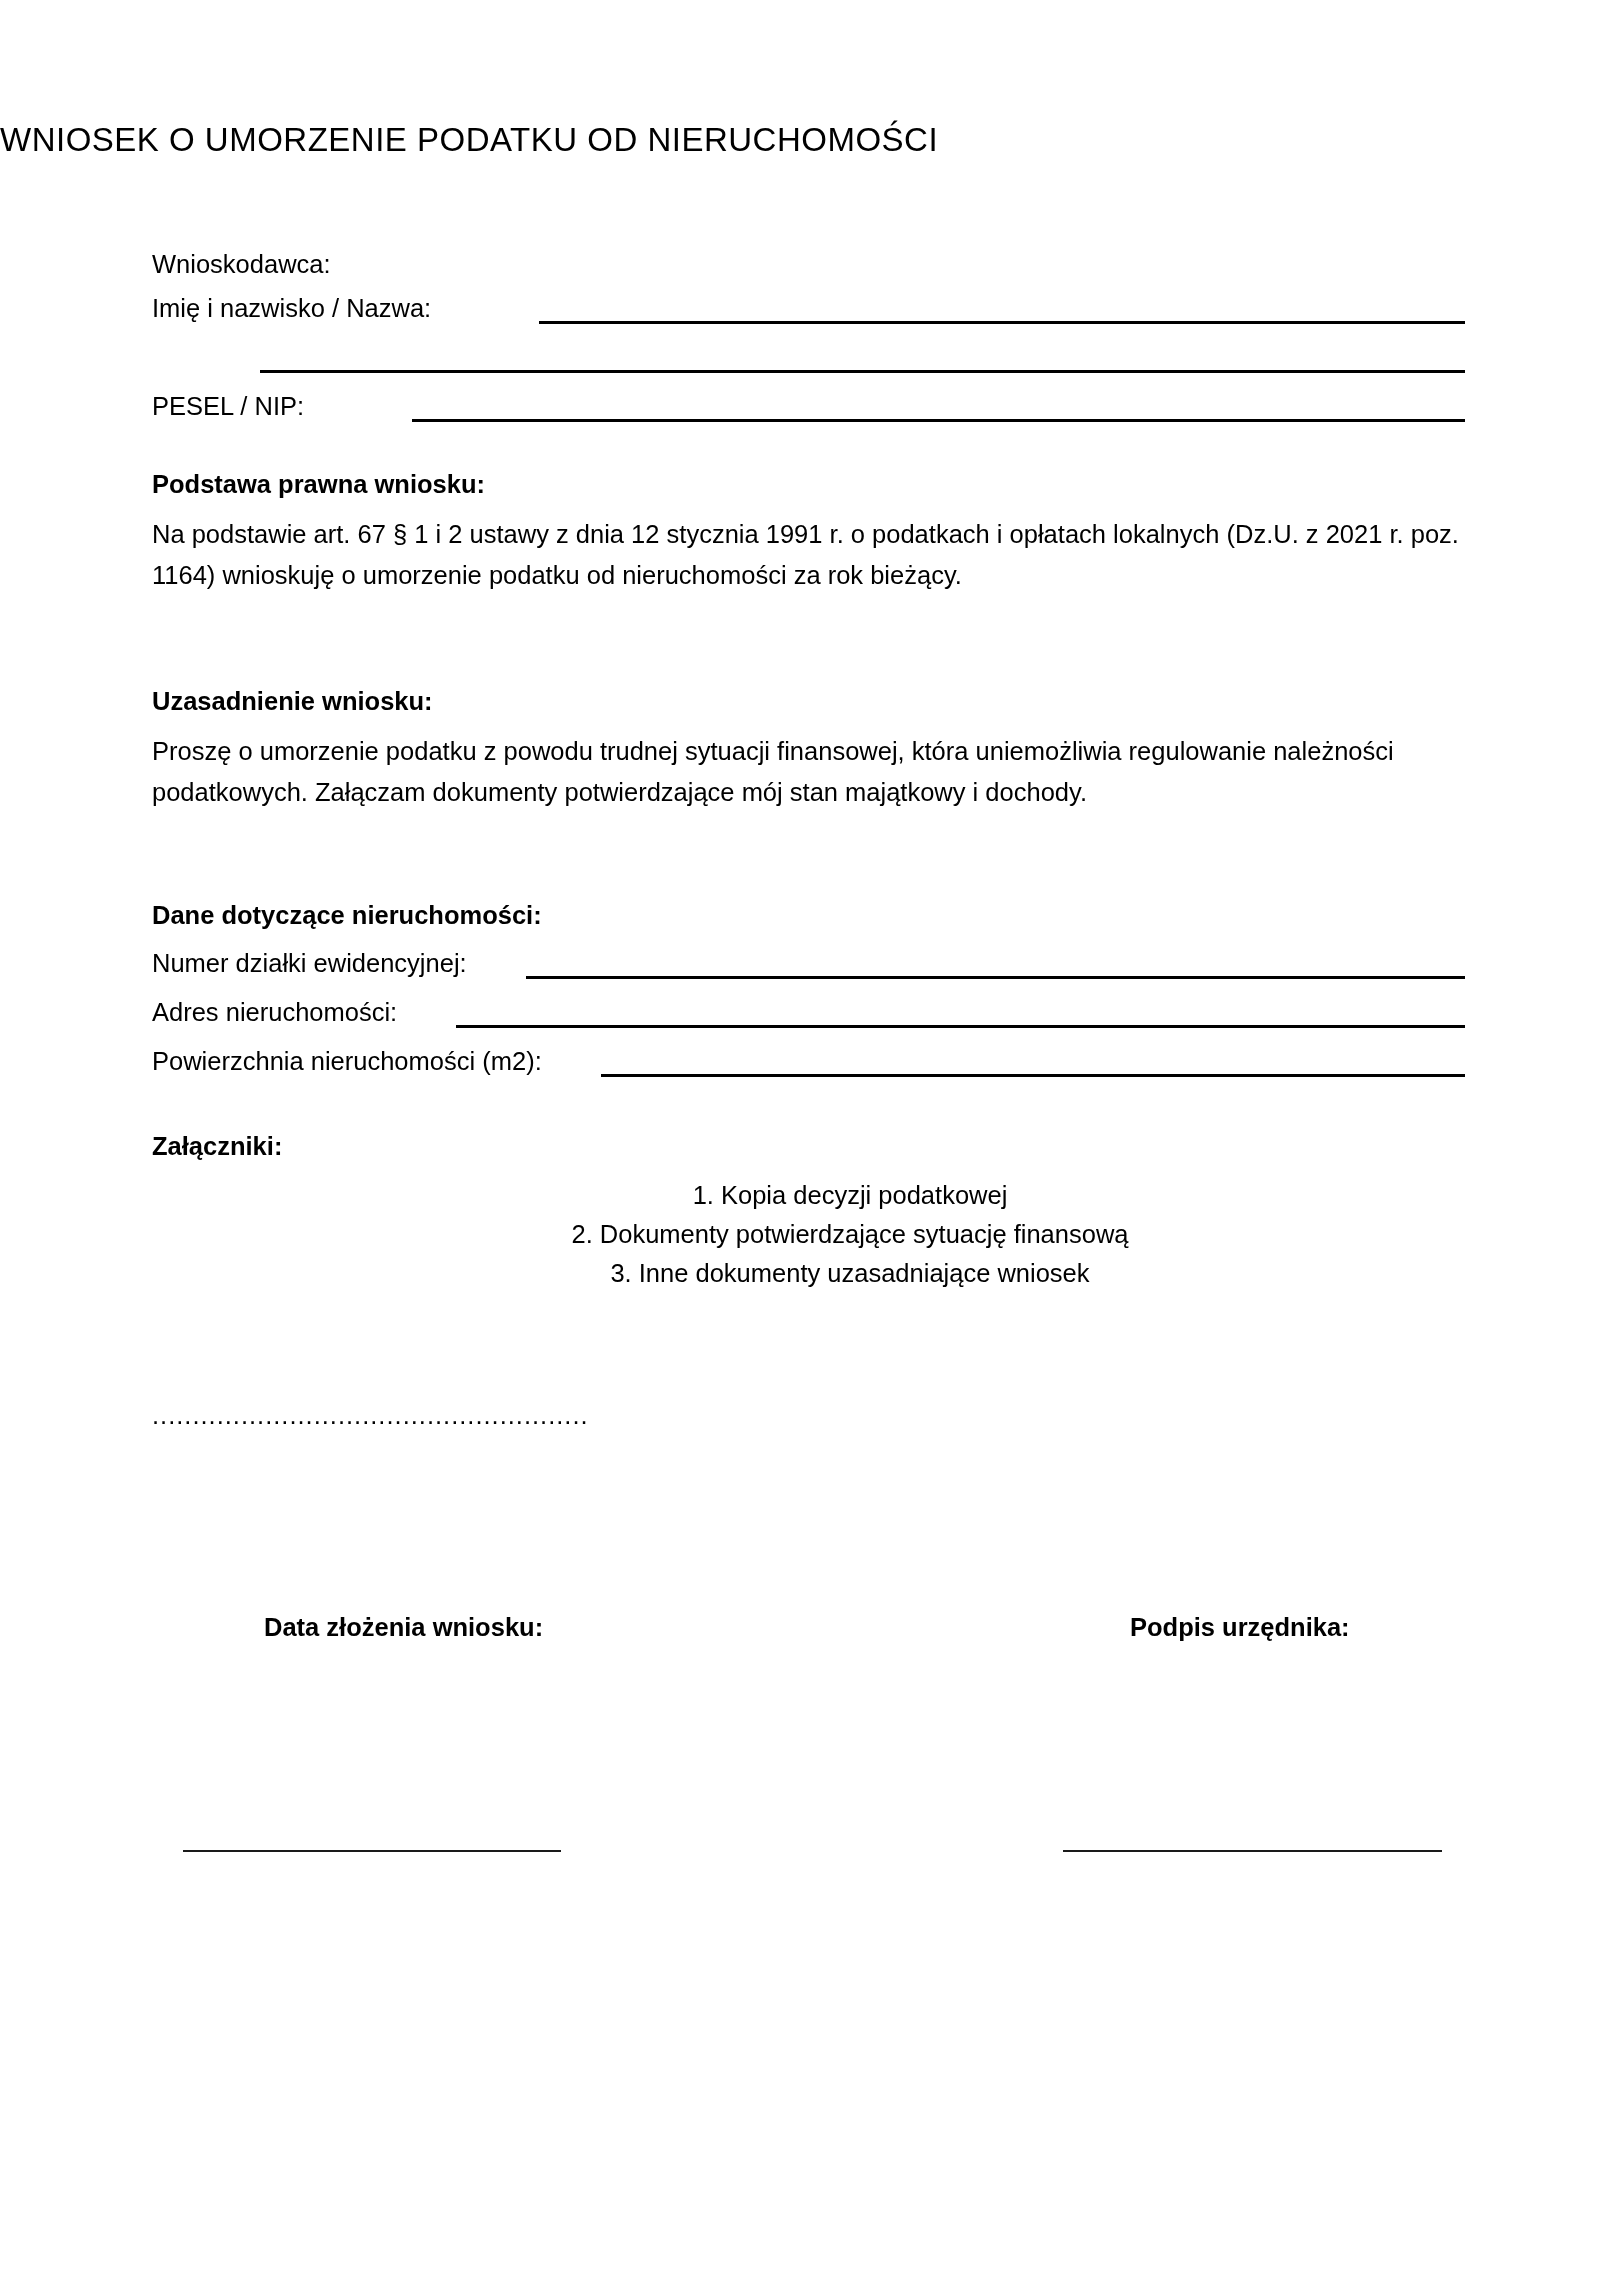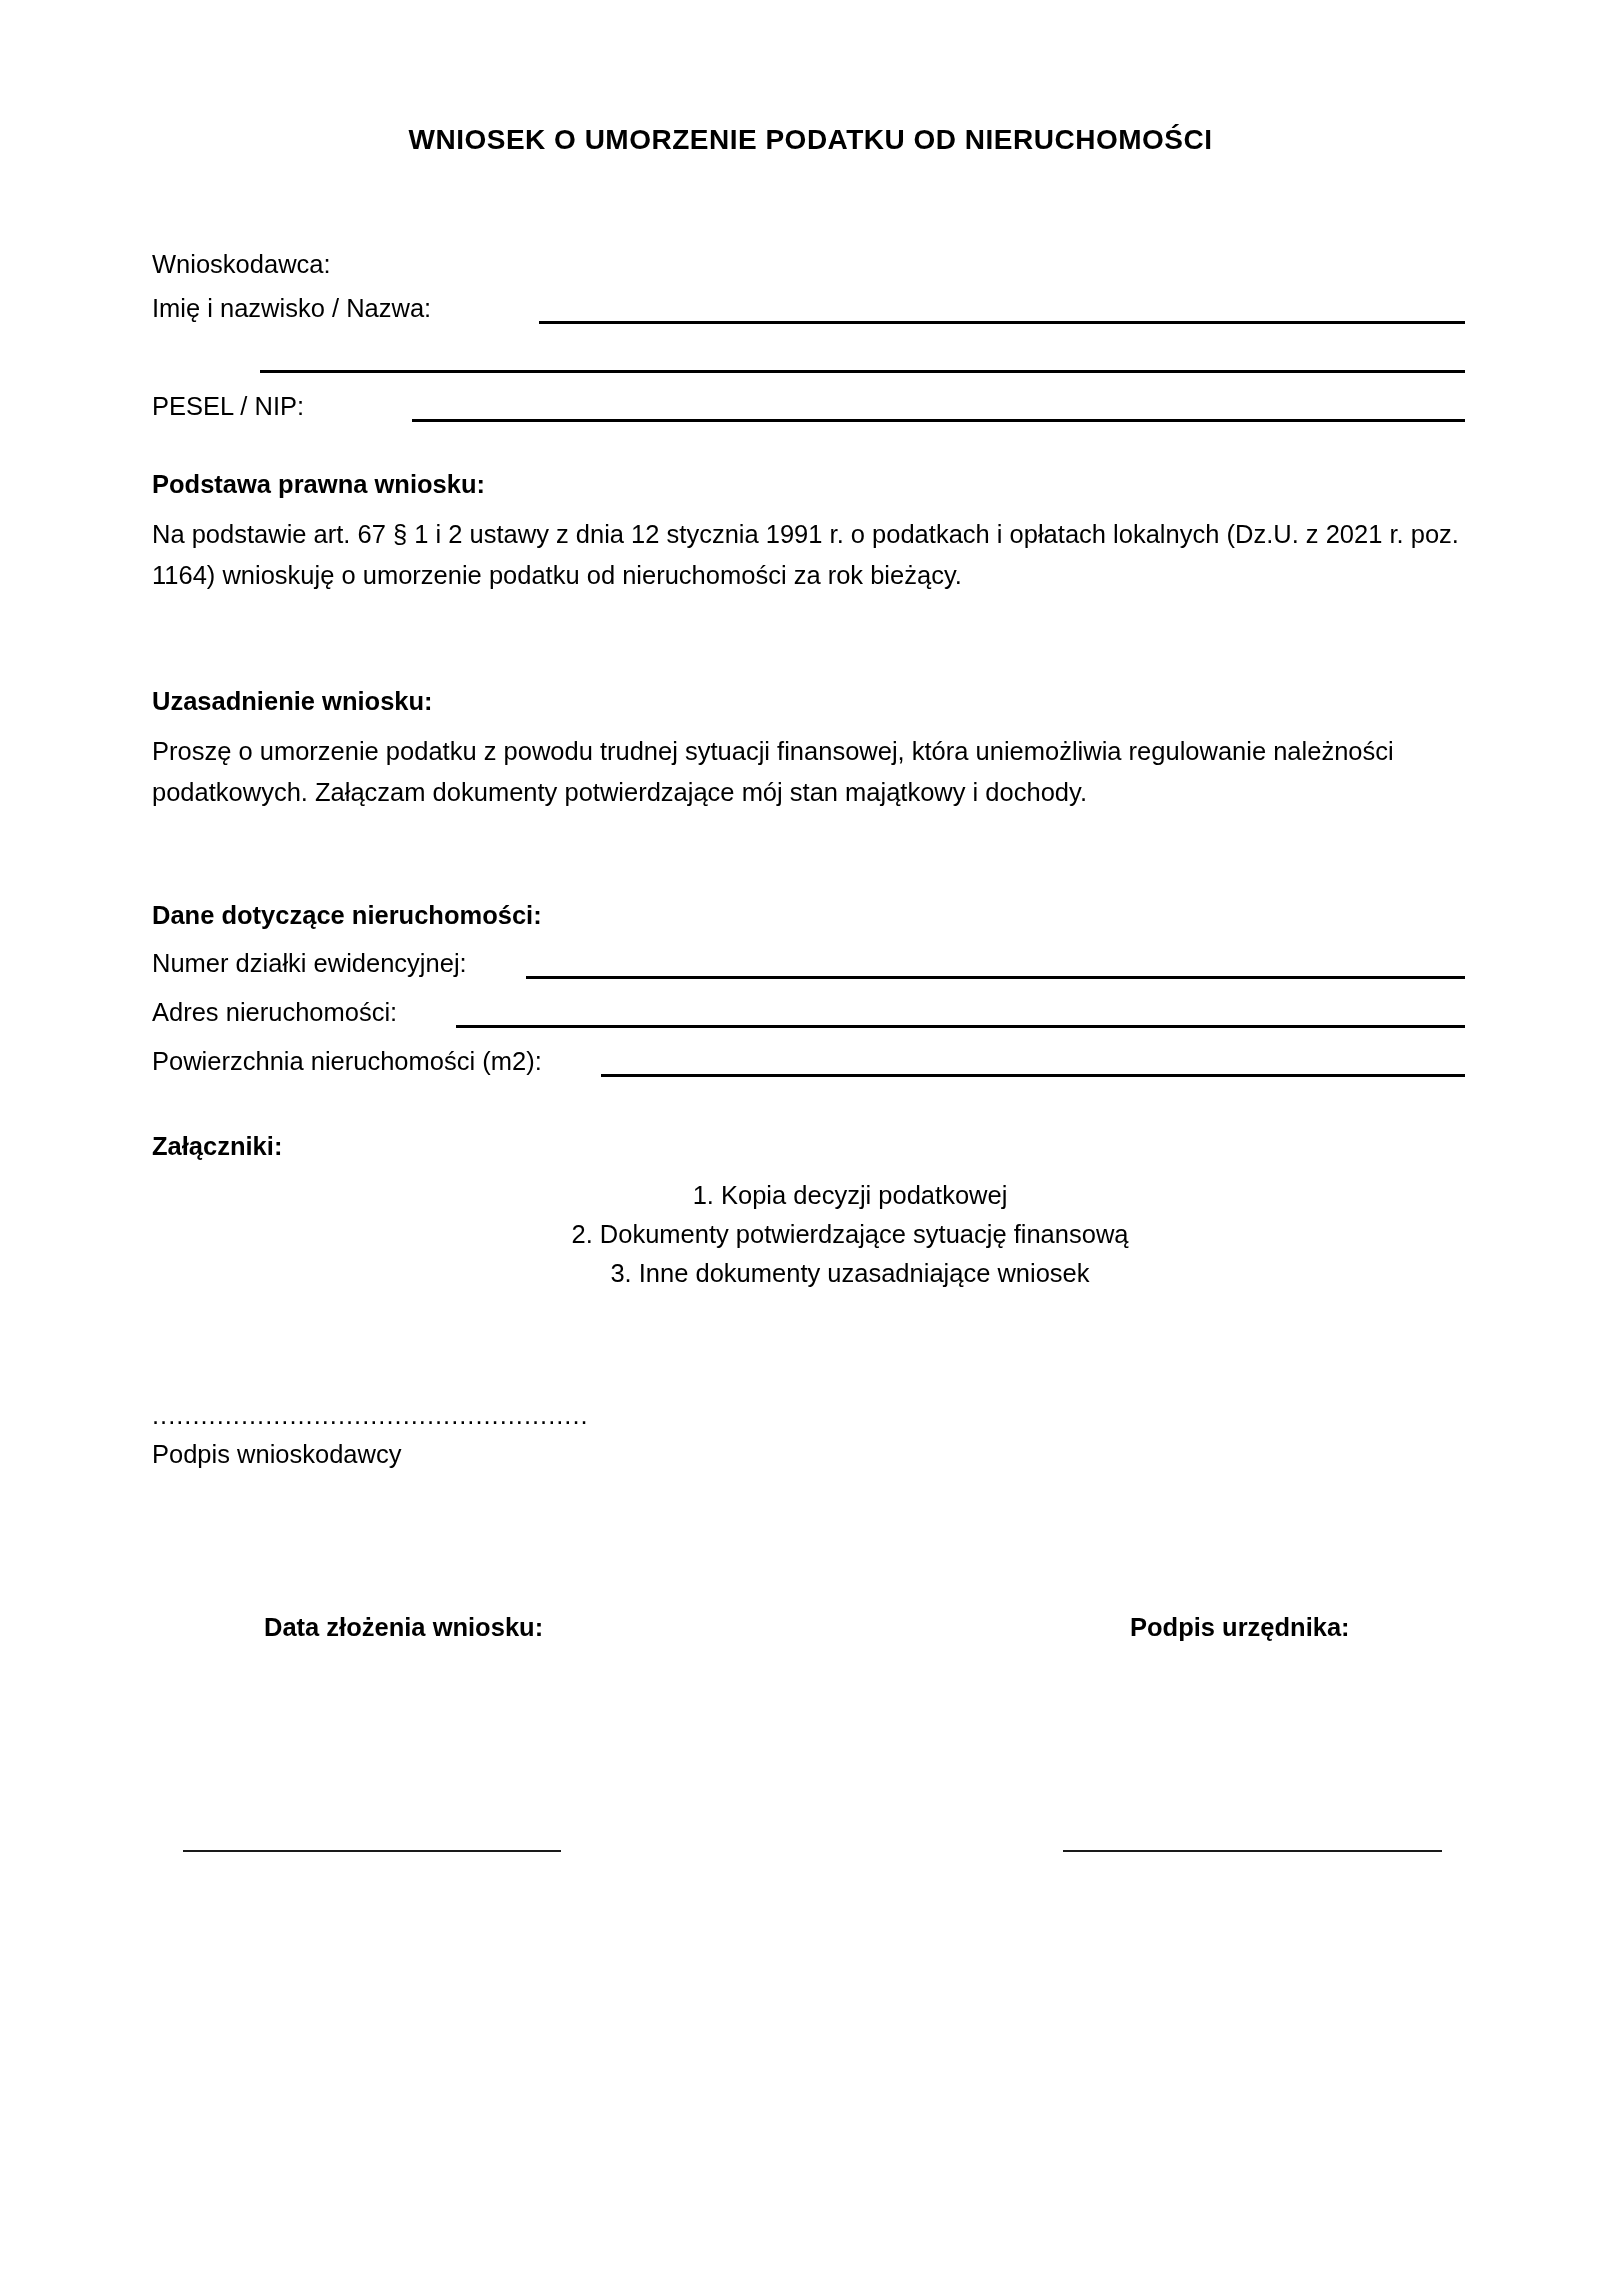--- a/index.html
+++ b/index.html
@@ -10,23 +10,23 @@
     background: #ffffff;
     color: #000000;
     font-family: "Liberation Sans", sans-serif;
     overflow: hidden;
   }
   .doc-title {
     position: absolute;
     top: 120px;
     left: 0;
     width: 100%;
-    text-align: center;
-    font-size: 28px;
-    font-weight: bold;
+    text-align: left;
+    font-size: 33px;
+    font-weight: normal;
     line-height: 39px;
     letter-spacing: 0.5px;
   }
   .block { position: absolute; left: 152px; width: 1313px; font-size: 25.5px; }
 
   .group-label { line-height: 39px; }
   .field-row { display: flex; align-items: flex-end; height: 49px; }
   .field-row .label { line-height: 49px; white-space: nowrap; }
   .u-line {
     flex: 1;
@@ -118,21 +118,20 @@
     <div class="section-heading">Załączniki:</div>
     <ul class="attach-list">
       <li>1. Kopia decyzji podatkowej</li>
       <li>2. Dokumenty potwierdzające sytuację finansową</li>
       <li>3. Inne dokumenty uzasadniające wniosek</li>
     </ul>
   </div>
 
   <div class="block sec-signature">
     <div class="sig-dots">......................................................</div>
-    <div class="sig-label">Podpis wnioskodawcy</div>
   </div>
 
   <div class="footer-label footer-label-date">Data złożenia wniosku:</div>
   <div class="footer-label footer-label-official">Podpis urzędnika:</div>
   <div class="footer-line footer-line-date"></div>
   <div class="footer-line footer-line-official"></div>
 
 </div>
 
 

